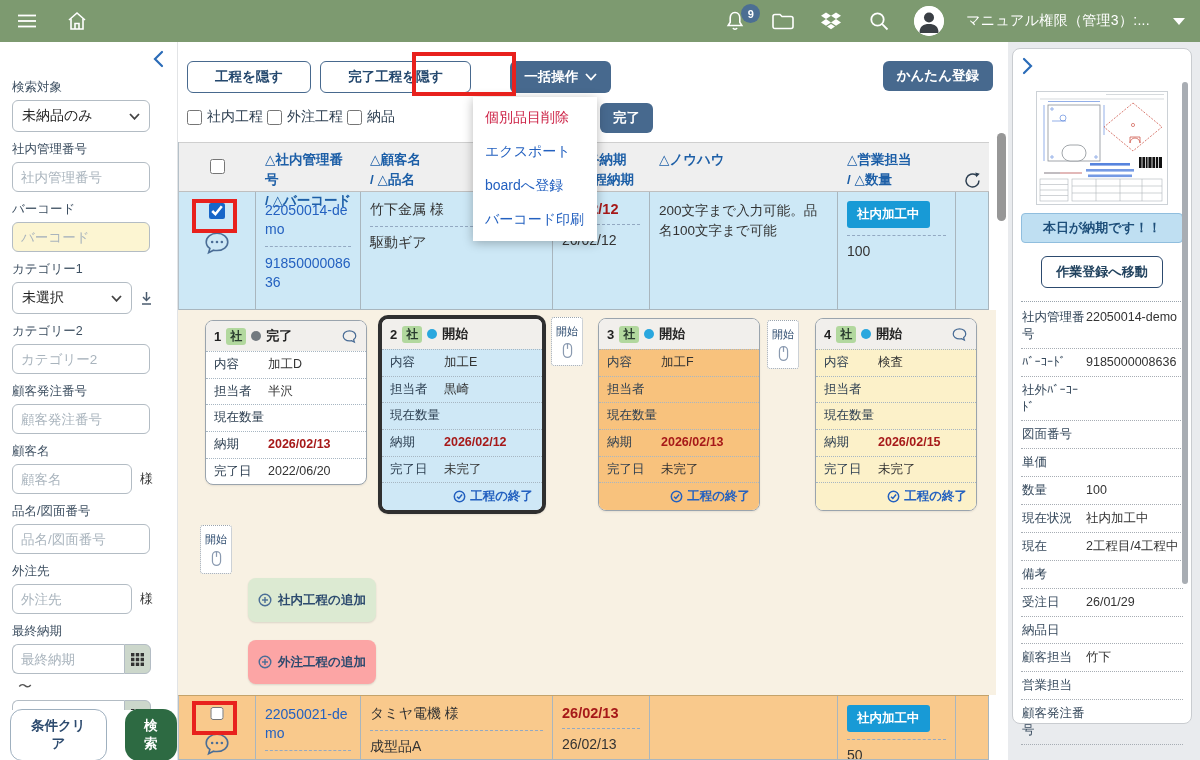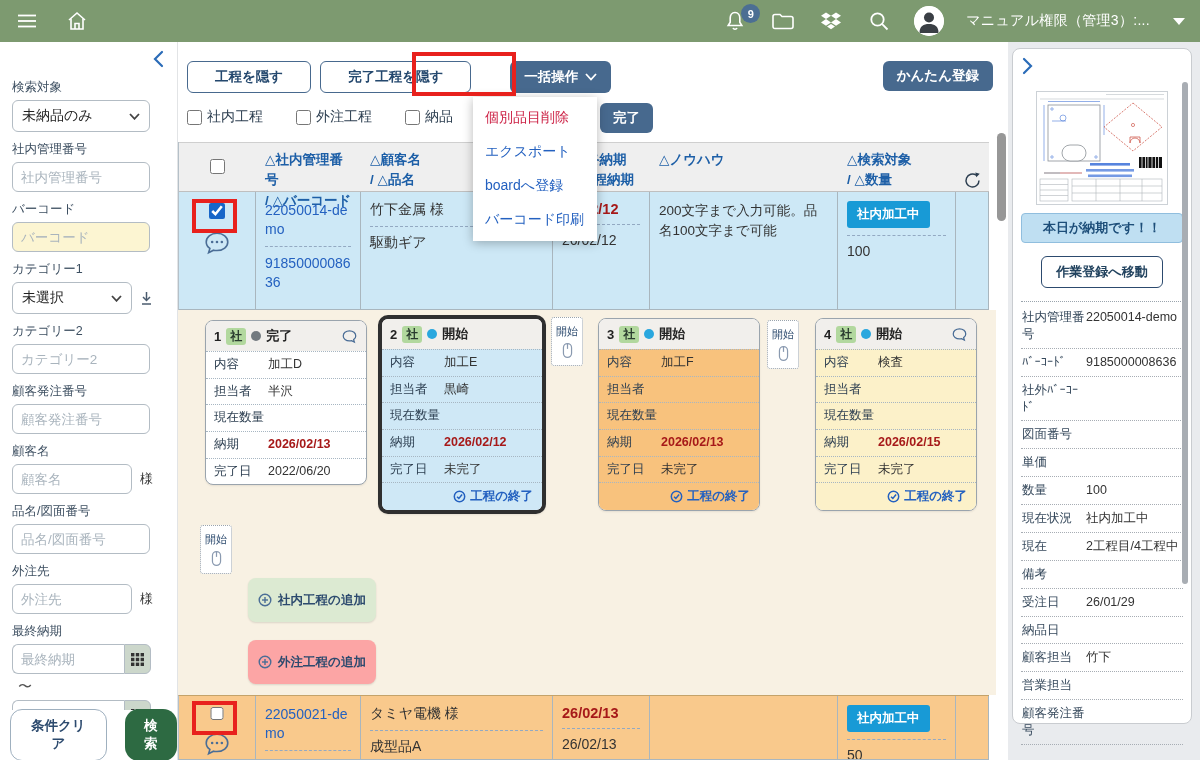--- a/index.html
+++ b/index.html
@@ -37,21 +37,21 @@
   .sb-bottom { position:absolute; left:0; bottom:0; width:177px; height:50px; background:#fff; display:flex; align-items:center; gap:18px; padding-left:10px; }
   .btn-clear { background:#fff; border:1px solid #9fb0bf; border-radius:12px; padding:7px 14px; font-size:13.5px; font-weight:bold; color:#2c4a6e; cursor:pointer; font-family:inherit; }
   .btn-search { background:#2d6a42; border:none; border-radius:14px; padding:8px 13px; font-size:13.5px; font-weight:bold; color:#fff; cursor:pointer; font-family:inherit; }
 
   
   .main { position:absolute; left:178px; top:42px; width:830px; height:718px; background:#fff; overflow:hidden; }
   .toolbar { position:absolute; left:9px; top:19px; display:flex; gap:9px; }
   .btn-outline { background:#fff; border:1.5px solid #47698e; border-radius:6px; padding:6px 27px; font-size:13.5px; font-weight:bold; color:#24486e; cursor:pointer; font-family:inherit; }
   .btn-solid { background:#47698e; border:none; border-radius:6px; padding:6px 14px; font-size:13.5px; font-weight:bold; color:#fff; cursor:pointer; display:flex; align-items:center; gap:7px; font-family:inherit; }
   .easy-btn { position:absolute; right:15px; top:19px; }
-  .filter-row { position:absolute; left:9px; top:66px; display:flex; align-items:center; gap:33px; font-size:14px; color:#2c3e50; }
+  .filter-row { position:absolute; left:9px; top:66px; display:flex; align-items:center; gap:4px; font-size:14px; color:#2c3e50; }
   .filter-item { display:flex; align-items:center; gap:5px; }
   .filter-item input { width:15px; height:15px; accent-color:#2563c4; }
   .done-btn { position:absolute; left:422px; top:61px; padding:6px 13px; }
 
   
   .tbl { position:absolute; left:0; top:100px; width:811px; border-left:1px solid #b5c0c8; }
   .tgrid { display:grid; grid-template-columns:77px 105px 192px 97px 188px 118px 33px; }
   .thead { background:#efefef; border-top:1px solid #cfcfcf; border-bottom:1px solid #bfbfbf; height:50px; }
   .th { padding:7px 9px; font-size:13.5px; font-weight:bold; color:#1d5fa7; line-height:1.5; }
   .th-select { display:flex; align-items:flex-start; justify-content:center; padding-top:16px; }
@@ -336,21 +336,21 @@
           <div>/ △品名</div>
         </div>
       <div class="th">
           <div>△最終納期</div>
           <div>/ △工程納期</div>
         </div>
       <div class="th">
           <div>△ノウハウ</div>
         </div>
       <div class="th">
-          <div>△検索対象</div>
+          <div>△営業担当</div>
           <div>/ △数量</div>
         </div>
       <div class="th refresh-cell">
         <span style="cursor:pointer;">
           <svg width="19" height="19" viewBox="0 0 22 22" fill="none" stroke="#2c3e50" stroke-width="1.7">
               <path d="M18.5 11 a7.5 7.5 0 1 1 -3.2 -6.1"></path>
               <polygon points="14.2,1.8 19.4,3.2 15.3,7.3" fill="#2c3e50" stroke="none"></polygon>
             </svg>
         </span>
       </div>

